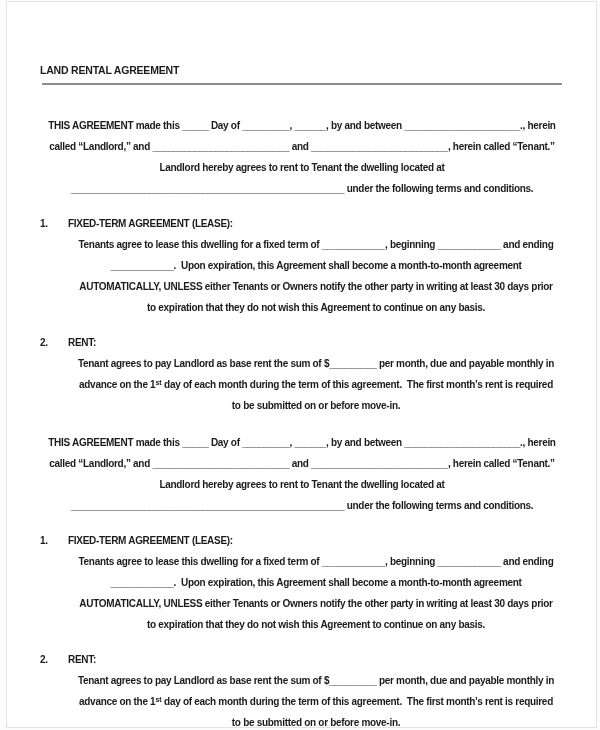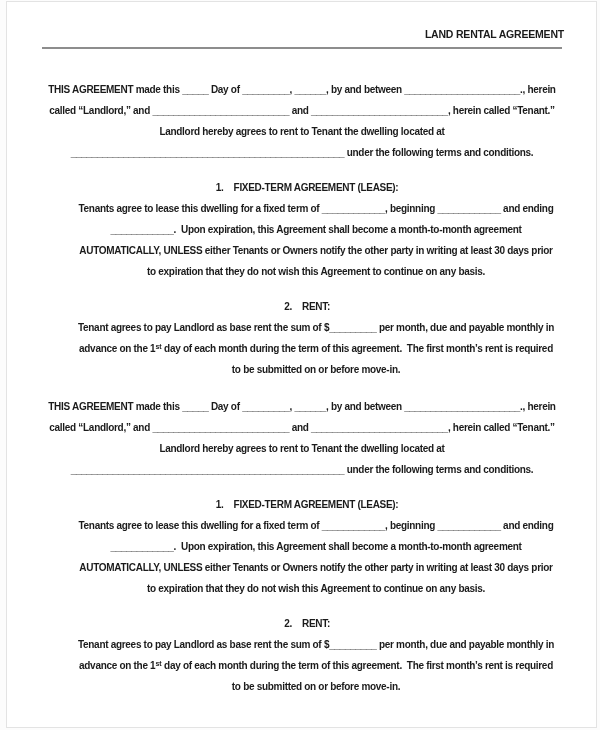--- a/index.html
+++ b/index.html
@@ -23,43 +23,43 @@
     overflow: hidden;
   }
   .content {
     padding: 0 32px 0 33px;
     color: #1b1b1b;
     font-weight: bold;
     font-size: 10px;
     letter-spacing: -0.3px;
   }
   .doc-title {
-    margin-top: 26px;
-    text-align: right;
+    margin-top: 62px;
+    text-align: left;
     font-size: 10.5px;
     letter-spacing: -0.2px;
     line-height: 13px;
   }
   .title-rule {
     height: 2px;
     background: #8d8d8d;
     border: none;
     margin: 6px 2px 0 2px;
   }
   .line {
     white-space: pre;
     line-height: 21px;
     height: 21px;
     overflow: visible;
     text-align: center;
   }
   .intro-1 { margin-top: 30px; }
   .intro-2 { margin-top: 16px; }
   .section { margin-top: 14px; }
-  .sec-head { white-space: pre; line-height: 21px; height: 21px; text-align: center; }
+  .sec-head { white-space: pre; line-height: 21px; height: 21px; }
   .sec-num { display: inline-block; width: 28px; }
   .sec-body { margin-left: 28px; }
   .sup {
     font-size: 7px;
     position: relative;
     top: -3px;
     letter-spacing: 0;
   }
 </style>
 </head>

